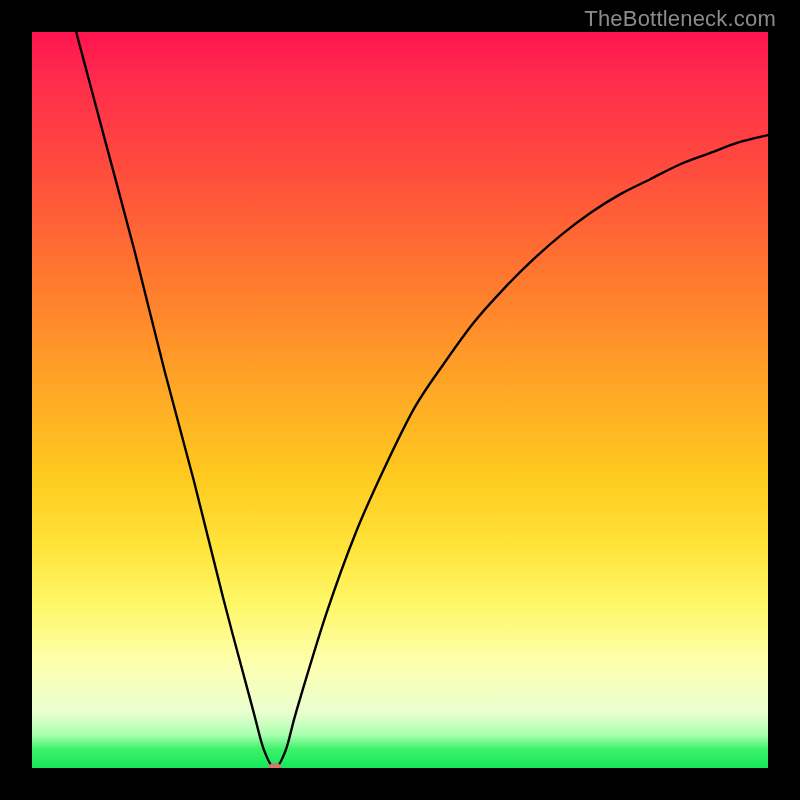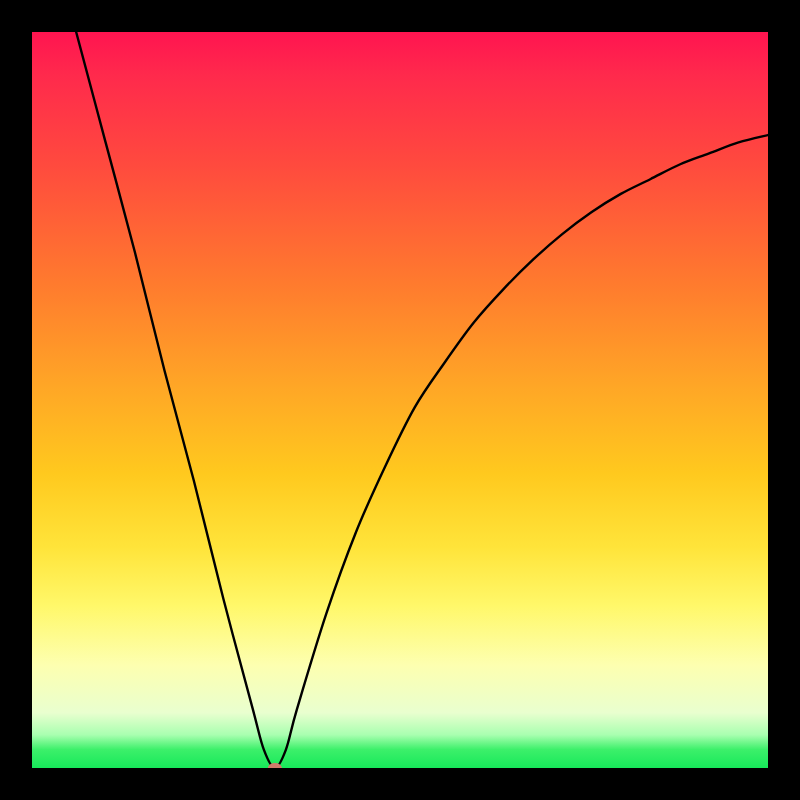--- a/index.html
+++ b/index.html
@@ -57,20 +57,21 @@
     font-size: 22px;
     letter-spacing: 0.2px;
     font-weight: 500;
   }
 </style>
 </head>
 <body>
 
 <div class="frame">
 
+  <div class="watermark">TheBottleneck.com</div>
 
   <div class="plot-area">
     <div class="gradient-bg"></div>
 
     <svg class="curve-svg" viewBox="0 0 100 100" preserveAspectRatio="none">
       <path fill="none" stroke="#000000" stroke-width="0.33" stroke-linejoin="round" stroke-linecap="round" vector-effect="non-scaling-stroke" style="stroke-width:2.4px" d="M 6 0 C 6.666666666666667 2.5 8.666666666666666 10 10 15 C 11.333333333333334 20 12.666666666666666 24.833333333333332 14 30 C 15.333333333333334 35.166666666666664 16.666666666666668 40.833333333333336 18 46 C 19.333333333333332 51.166666666666664 20.666666666666668 55.833333333333336 22 61 C 23.333333333333332 66.16666666666667 24.666666666666668 71.83333333333333 26 77 C 27.333333333333332 82.16666666666667 29.083333333333332 88.58333333333333 30 92 C 30.916666666666668 95.41666666666667 31 96.16666666666667 31.5 97.5 C 32 98.83333333333333 32.5 100 33 100 C 33.5 100 34 98.83333333333333 34.5 97.5 C 35 96.16666666666667 35.083333333333336 95.08333333333333 36 92 C 36.916666666666664 88.91666666666667 38.666666666666664 83 40 79 C 41.333333333333336 75 42.666666666666664 71.33333333333333 44 68 C 45.333333333333336 64.66666666666667 46.666666666666664 61.833333333333336 48 59 C 49.333333333333336 56.166666666666664 50.666666666666664 53.333333333333336 52 51 C 53.333333333333336 48.666666666666664 54.666666666666664 46.916666666666664 56 45 C 57.333333333333336 43.083333333333336 58.666666666666664 41.166666666666664 60 39.5 C 61.333333333333336 37.833333333333336 62.666666666666664 36.416666666666664 64 35 C 65.33333333333333 33.583333333333336 66.66666666666667 32.25 68 31 C 69.33333333333333 29.75 70.66666666666667 28.583333333333332 72 27.5 C 73.33333333333333 26.416666666666668 74.66666666666667 25.416666666666668 76 24.5 C 77.33333333333333 23.583333333333332 78.66666666666667 22.75 80 22 C 81.33333333333333 21.25 82.66666666666667 20.666666666666668 84 20 C 85.33333333333333 19.333333333333332 86.66666666666667 18.583333333333332 88 18 C 89.33333333333333 17.416666666666668 90.66666666666667 17 92 16.5 C 93.33333333333333 16 94.66666666666667 15.416666666666666 96 15 C 97.33333333333333 14.583333333333334 99.33333333333333 14.166666666666666 100 14 "></path>
       <ellipse cx="33" cy="100" rx="0.9510869565217392" ry="0.6793478260869565" fill="#cf7a6a"></ellipse>
     </svg>
   </div>
 

